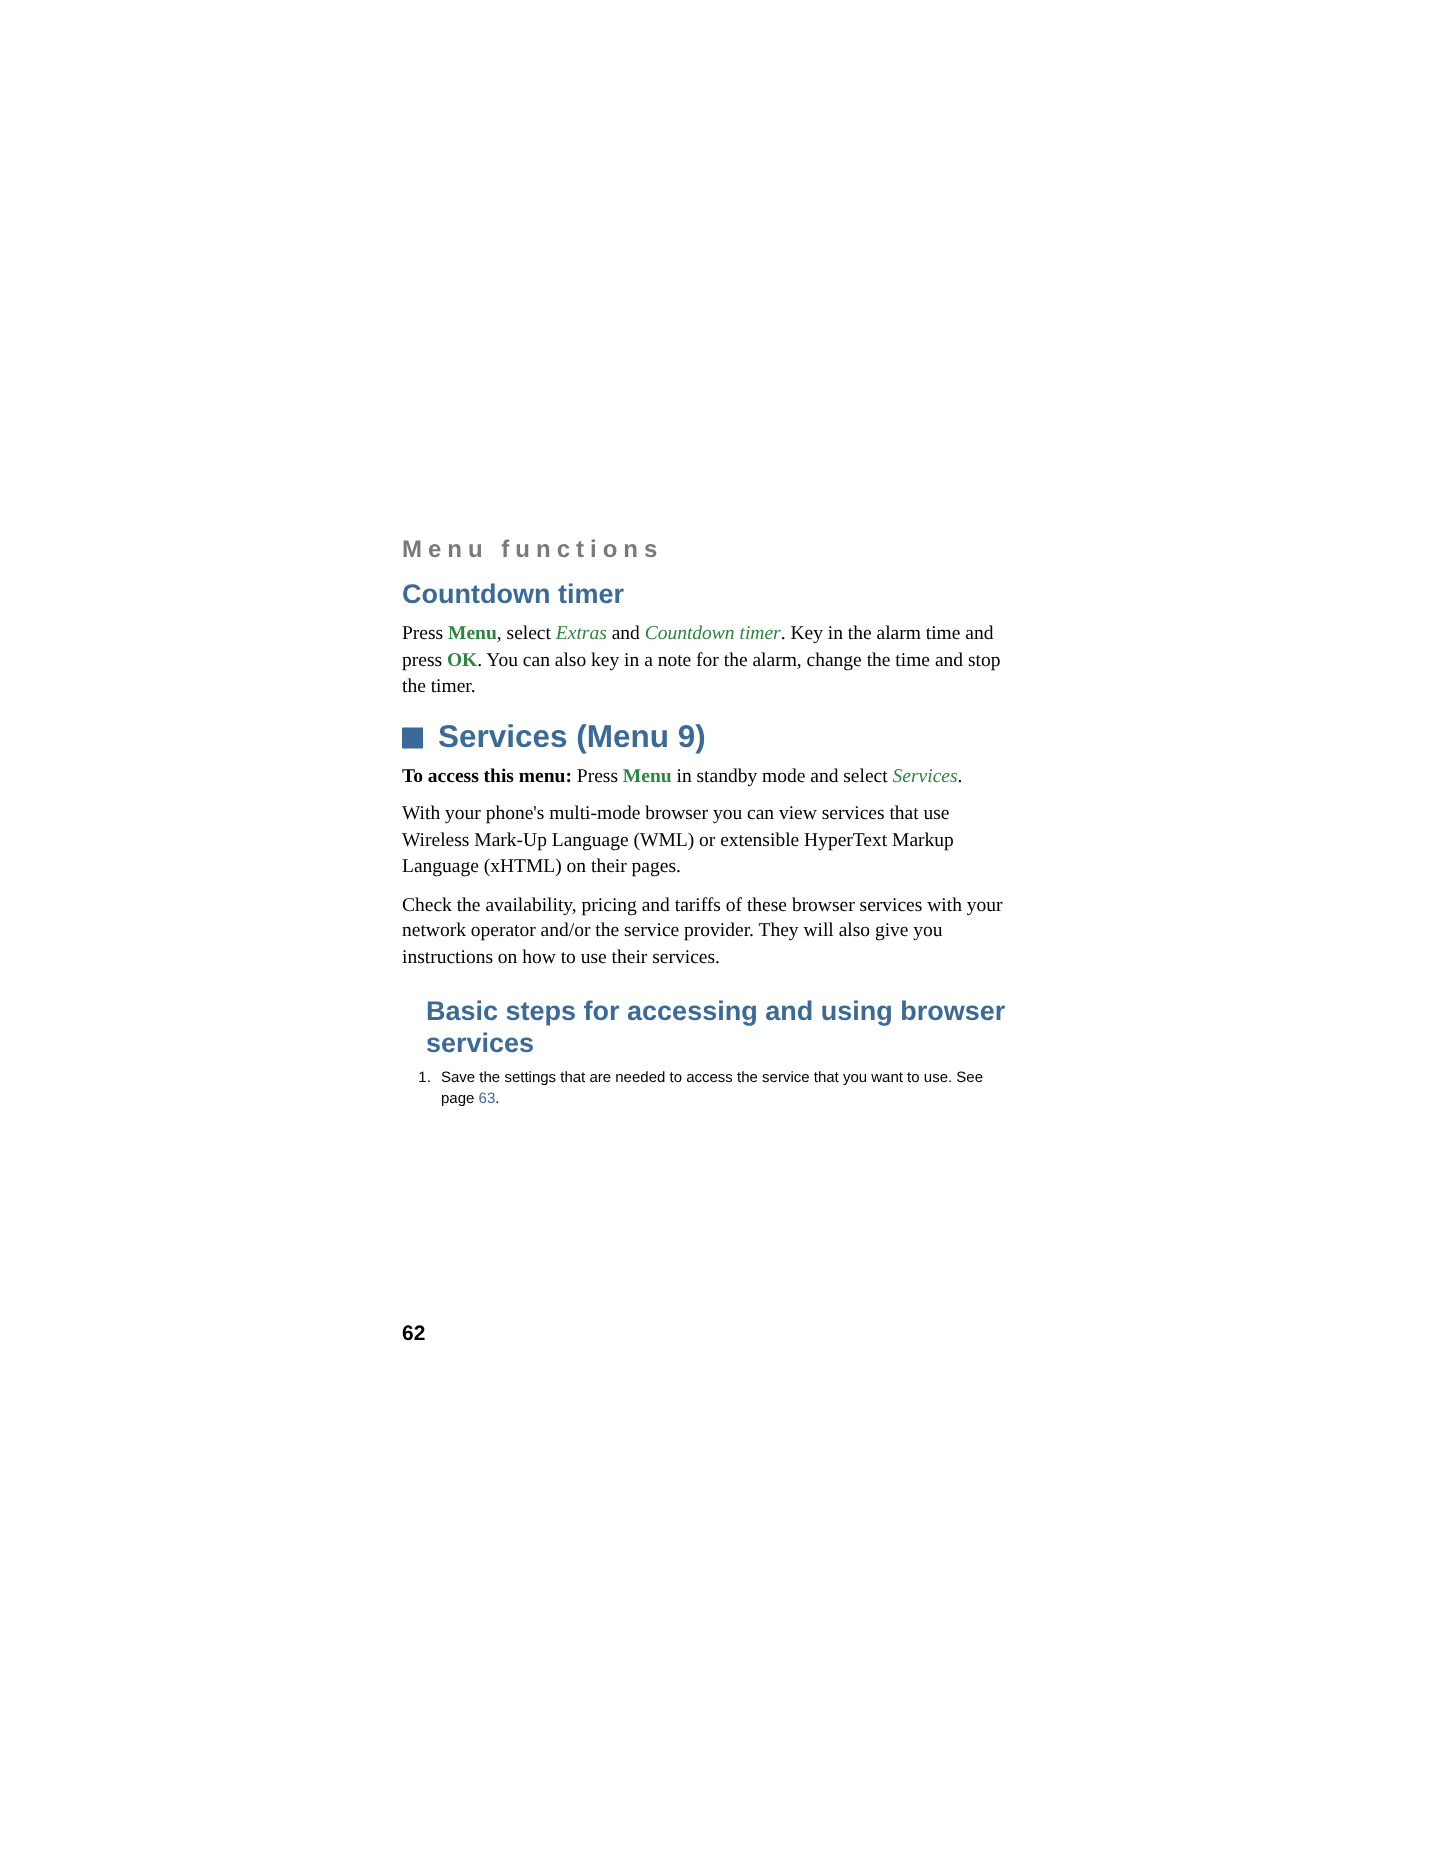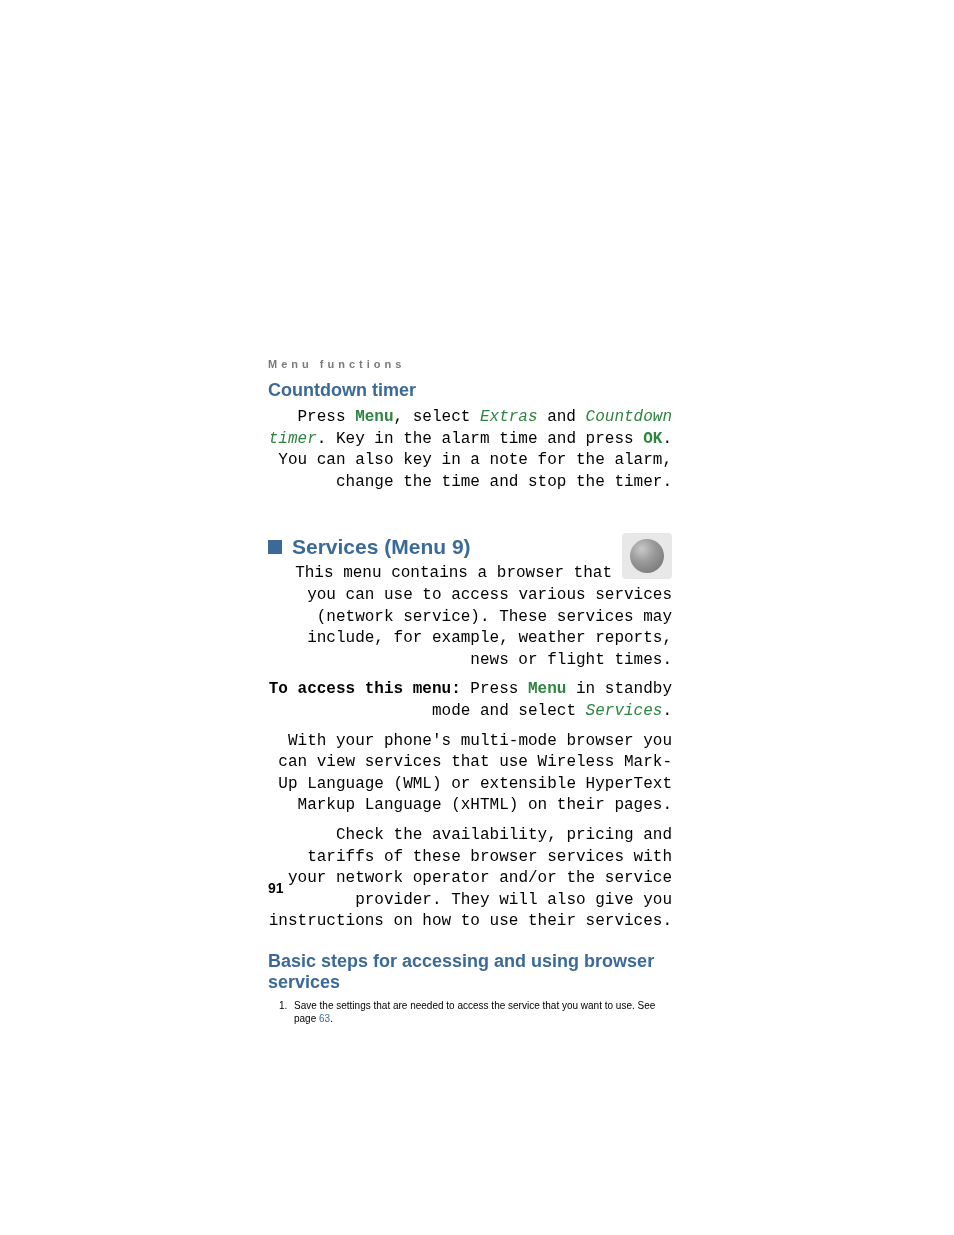--- a/index.html
+++ b/index.html
@@ -12,60 +12,59 @@
     position: relative;
   }
   .page {
     position: absolute;
     left: 268px;
     top: 358px;
     width: 404px;
   }
   .header-label {
     font-family: "Trebuchet MS", Arial, sans-serif;
-    font-size: 11px;
+    font-size: 16px;
     letter-spacing: 4px;
     color: #7a7a7a;
     font-weight: 600;
     margin-bottom: 10px;
   }
   .h3 {
     font-family: "Trebuchet MS", Arial, sans-serif;
     color: #3b6a99;
     font-size: 18px;
     font-weight: 600;
     margin-bottom: 6px;
   }
   .h2-row {
     display: flex;
     align-items: center;
     gap: 10px;
-    margin-top: 42px;
+    margin-top: 14px;
     margin-bottom: 4px;
   }
   .bullet-sq {
     width: 14px;
     height: 14px;
     background: #3b6a99;
     display: inline-block;
     flex-shrink: 0;
   }
   .h2 {
     font-family: "Trebuchet MS", Arial, sans-serif;
     color: #3b6a99;
     font-size: 21px;
     font-weight: 600;
   }
   p {
-    font-family: Liberation Mono, monospace;
-    font-size: 16px;
+    font-family: Liberation Serif, serif;
+    font-size: 13px;
     line-height: 1.35;
     color: #000;
     margin-bottom: 8px;
-    text-align: right;
   }
   .green-bold { color: #2e8540; font-weight: bold; }
   .green-italic { color: #2e8540; font-style: italic; }
   .blue-link { color: #3b6a99; }
   .bold { font-weight: bold; }
   .timer-icon {
     display: inline-block;
     vertical-align: middle;
     margin: 0 2px;
   }
@@ -128,39 +127,33 @@
     <span>Press </span><span class="green-bold">Menu</span><span>, select </span><span class="green-italic">Extras</span><span> and </span><span class="green-italic">Countdown timer</span><span>. Key in the alarm time and press </span><span class="green-bold">OK</span><span>. You can also key in a note for the alarm, change the time and stop the timer.</span>
   </p>
 
 
 
   <div class="h2-row">
     <span class="bullet-sq"></span>
     <span class="h2">Services (Menu 9)</span>
   </div>
 
-  <div class="clearfix">
-    <div class="float-icon">
-      <div class="globe"></div>
-    </div>
-    <p>This menu contains a browser that you can use to access various services (network service). These services may include, for example, weather reports, news or flight times.</p>
-  </div>
 
   <p>
     <span class="bold">To access this menu:</span><span> Press </span><span class="green-bold">Menu</span><span> in standby mode and select </span><span class="green-italic">Services</span><span>.</span>
   </p>
 
   <p>With your phone's multi-mode browser you can view services that use Wireless Mark-Up Language (WML) or extensible HyperText Markup Language (xHTML) on their pages.</p>
 
   <p>Check the availability, pricing and tariffs of these browser services with your network operator and/or the service provider. They will also give you instructions on how to use their services.</p>
 
-  <div class="h3" style="margin-top:18px;">Basic steps for accessing and using browser services</div>
+  <div class="h3" style="margin-top:18px;margin-left:16px;">Basic steps for accessing and using browser services</div>
 
   <ol>
     <li>
       <span>Save the settings that are needed to access the service that you want to use. See page </span><span class="blue-link">63</span><span>.</span>
     </li>
   </ol>
 </div>
 
 <div class="footer">
-  <div class="page-num">91</div>
+  <div class="page-num">62</div>
 </div>
 
 </body></html>

